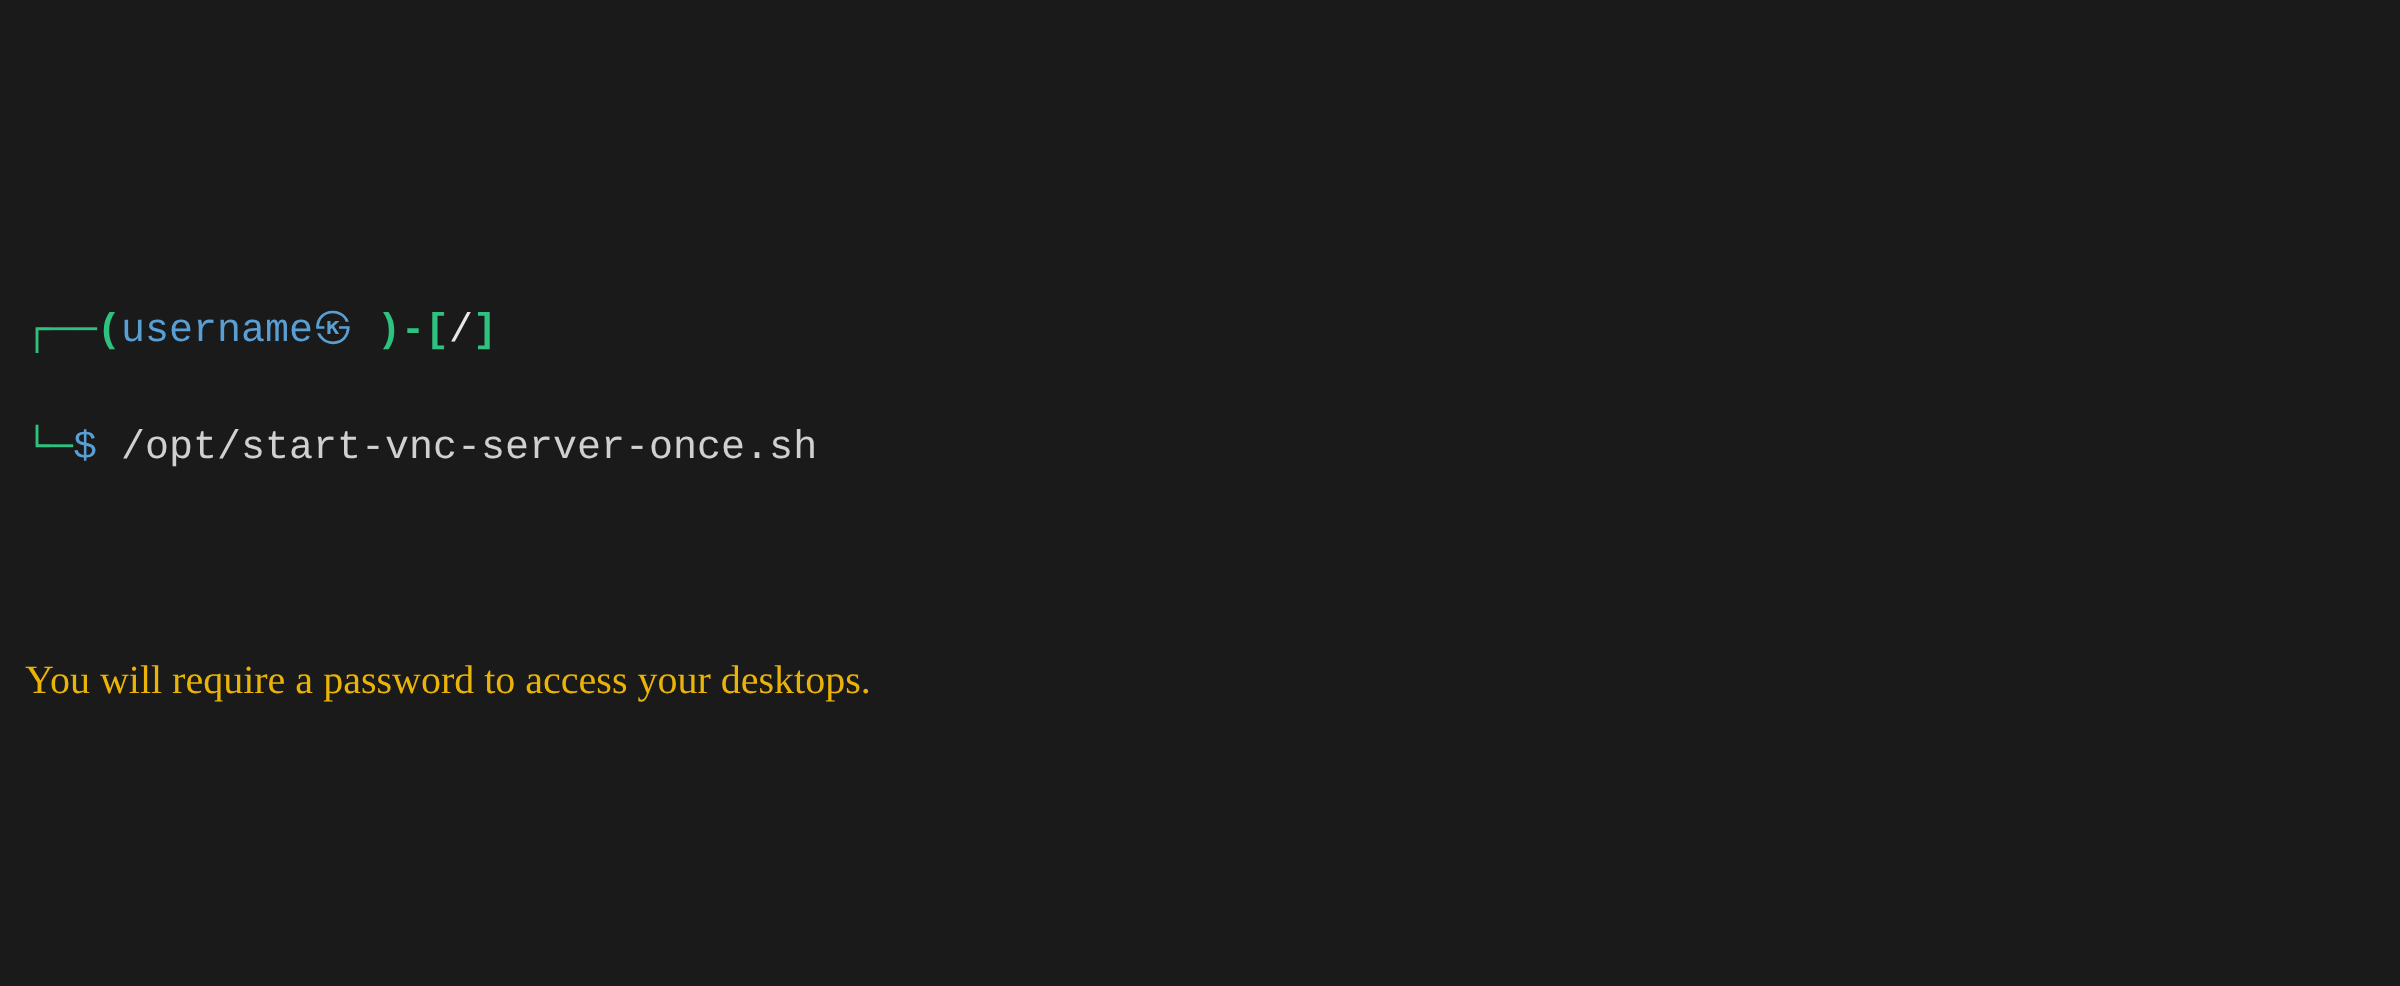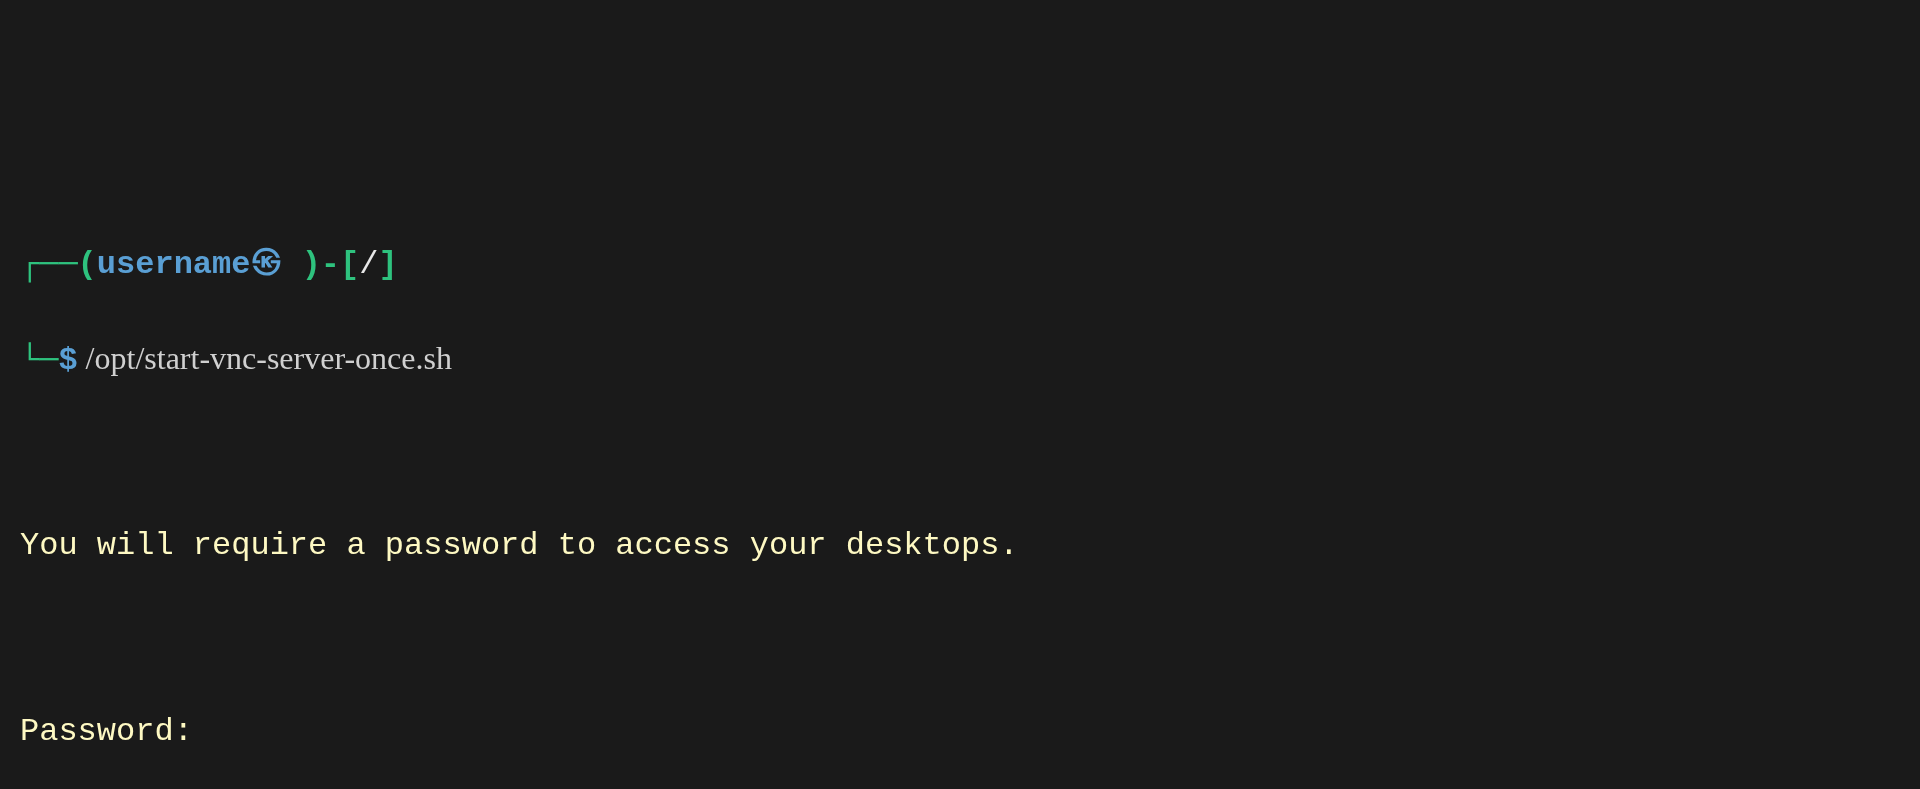--- a/index.html
+++ b/index.html
@@ -26,31 +26,31 @@
     .prompt-line2 {
       display: flex;
       align-items: baseline;
     }
     .green {
       color: #2ec27e;
       font-weight: bold;
     }
     .blue {
       color: #5a9fd4;
-      font-weight: bold;
+      font-weight: normal;
     }
     .white {
       color: #e8e8e8;
     }
     .gray {
       color: #d0d0d0;
-      font-family: Liberation Serif, serif;
     }
     .output-line {
-      color: #fef9c3;
+      color: #eab308;
+      font-family: Liberation Serif, serif;
     }
     .blank-line {
       height: 1.45em;
     }
     .badge {
       display: inline-block;
       position: relative;
       top: -2px;
     }
     .terminal {
@@ -61,21 +61,20 @@
 <body>
 
 
 
 <div class="terminal">
 <div class="prompt-line1"><span class="green">┌──</span><span class="green">(</span><span class="blue">username</span><span class="blue badge">㉿</span><span class="blue"> </span><span class="green">)</span><span class="green">-</span><span class="green">[</span><span class="white">/</span><span class="green">]</span></div>
 <div class="prompt-line2"><span class="green">└─</span><span class="blue">$</span><span class="gray"> </span><span class="gray">/opt/start-vnc-server-once.sh</span></div>
 <div class="blank-line"></div>
 <div class="output-line">You will require a password to access your desktops.</div>
 <div class="blank-line"></div>
-<div class="output-line">Password:</div>
 
 
 
 
 
 </div>
 
 
 
 

